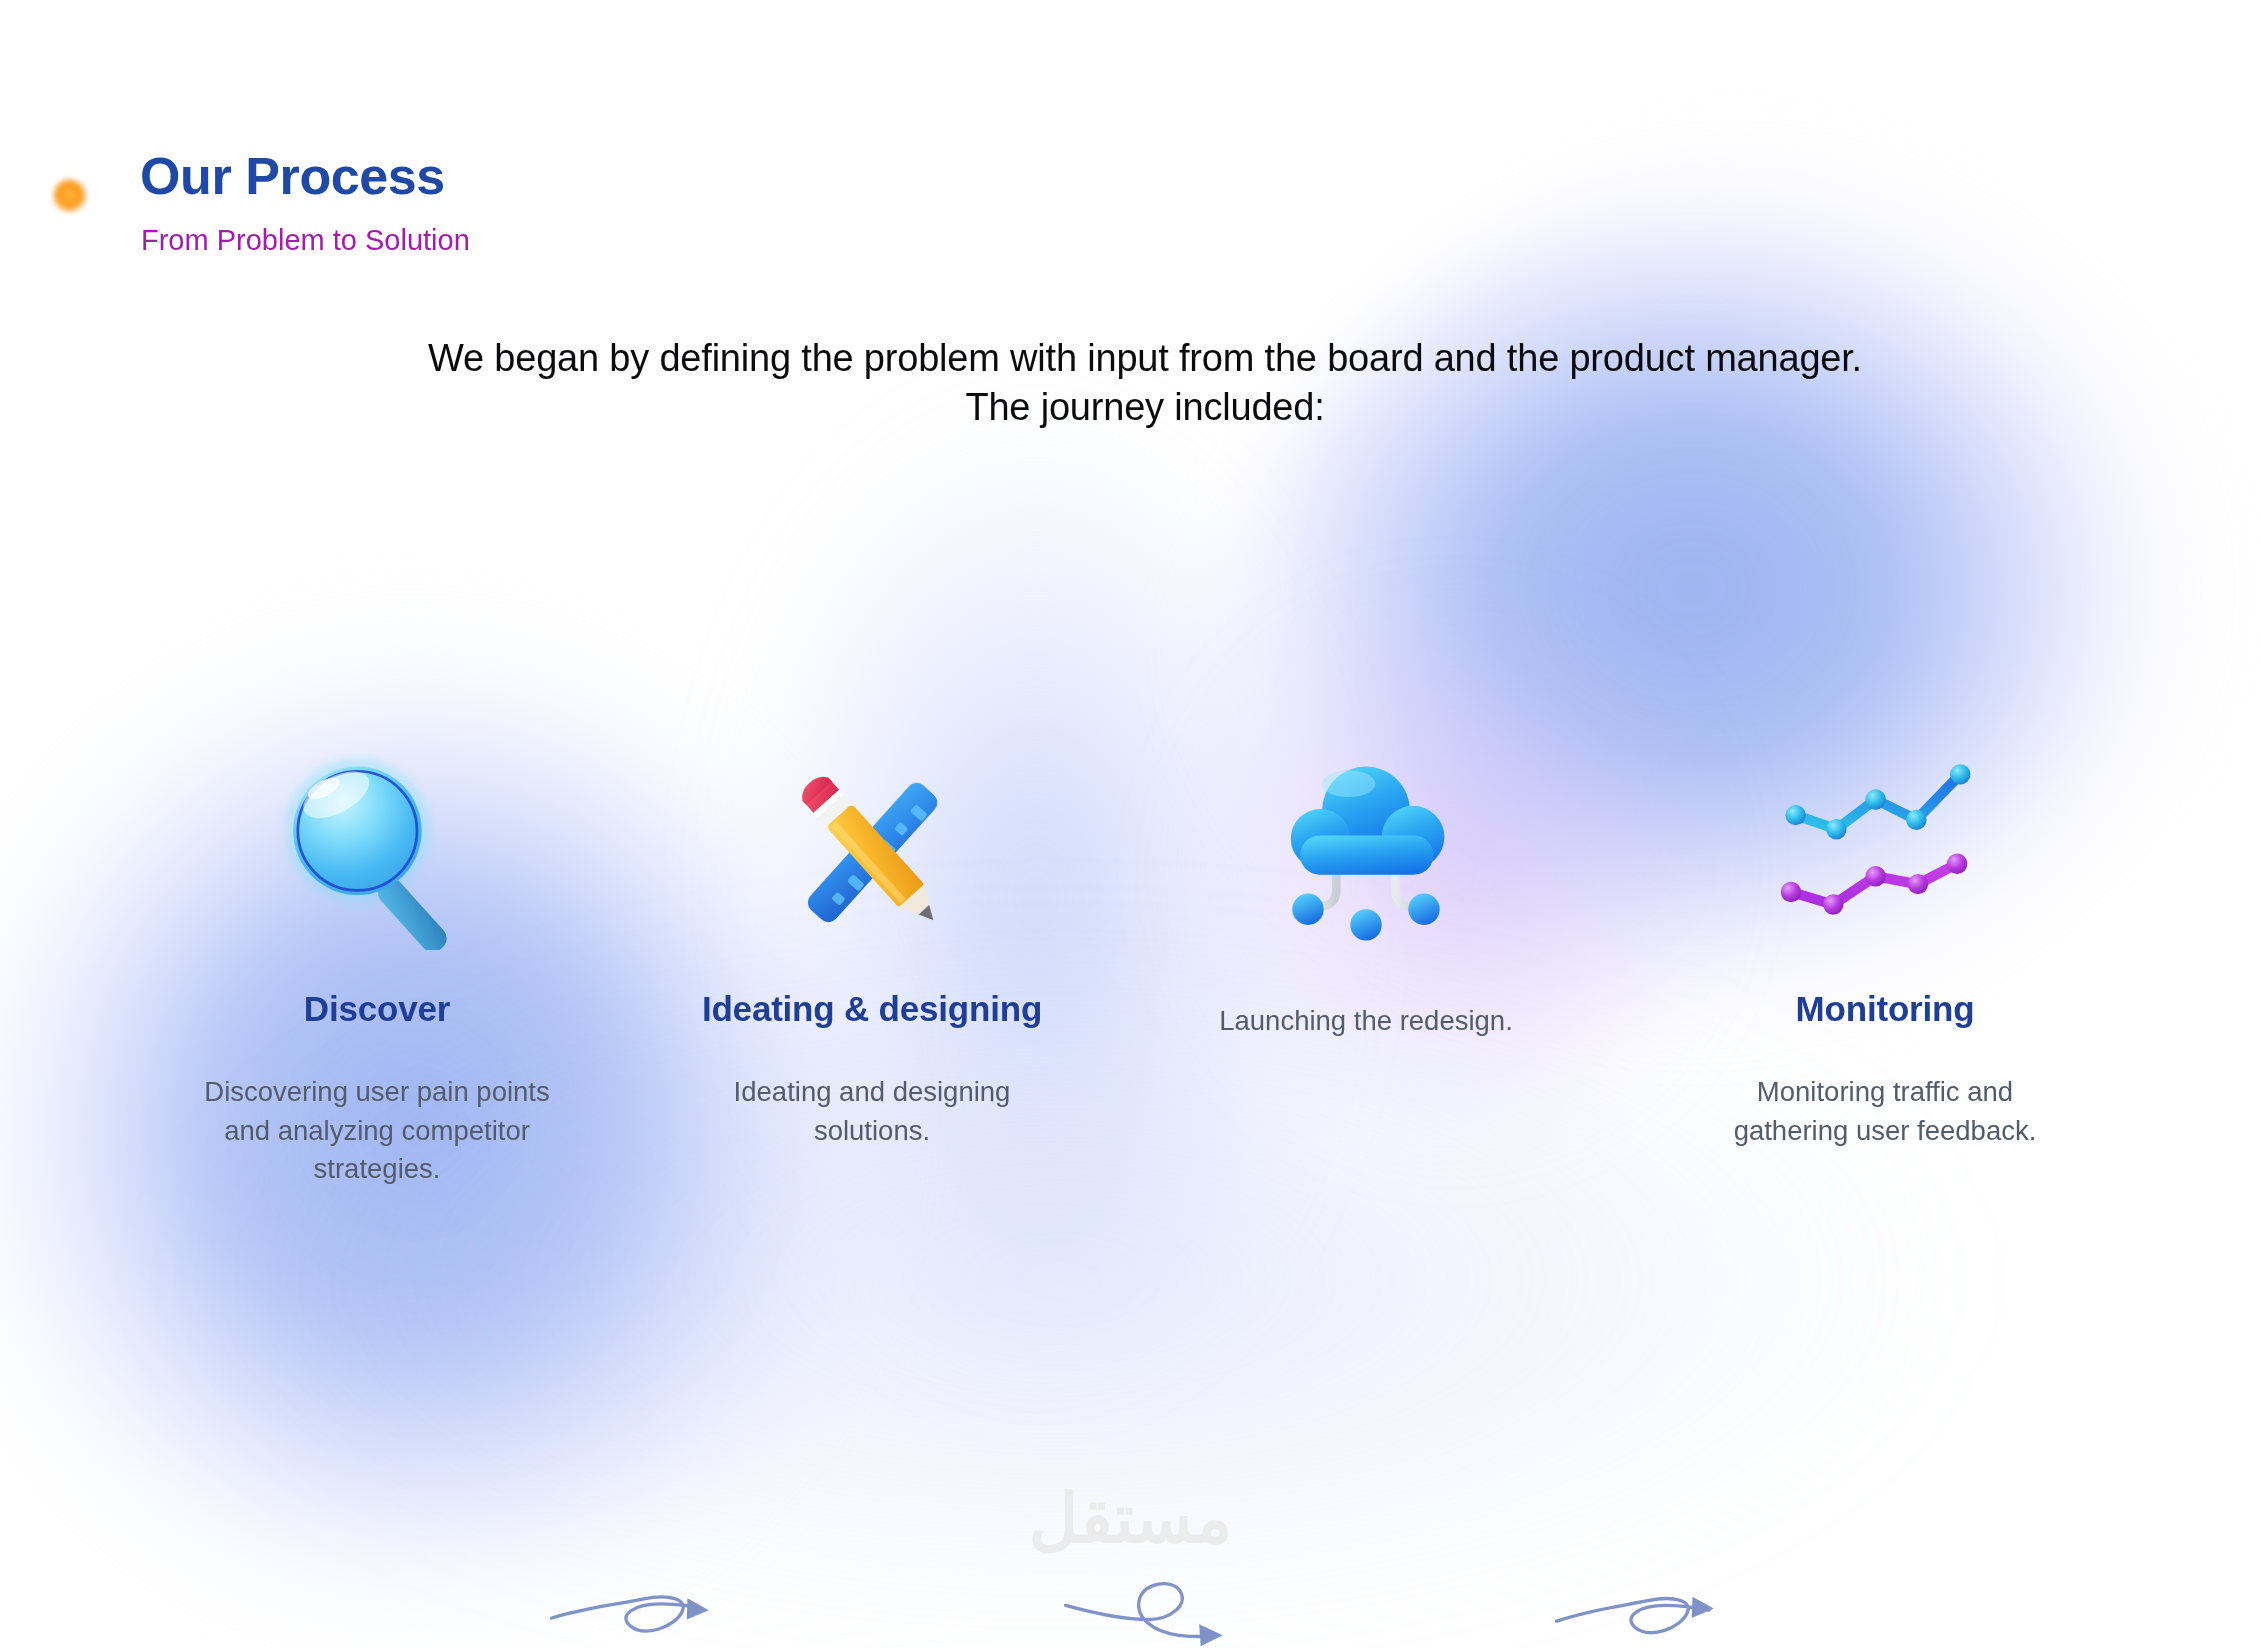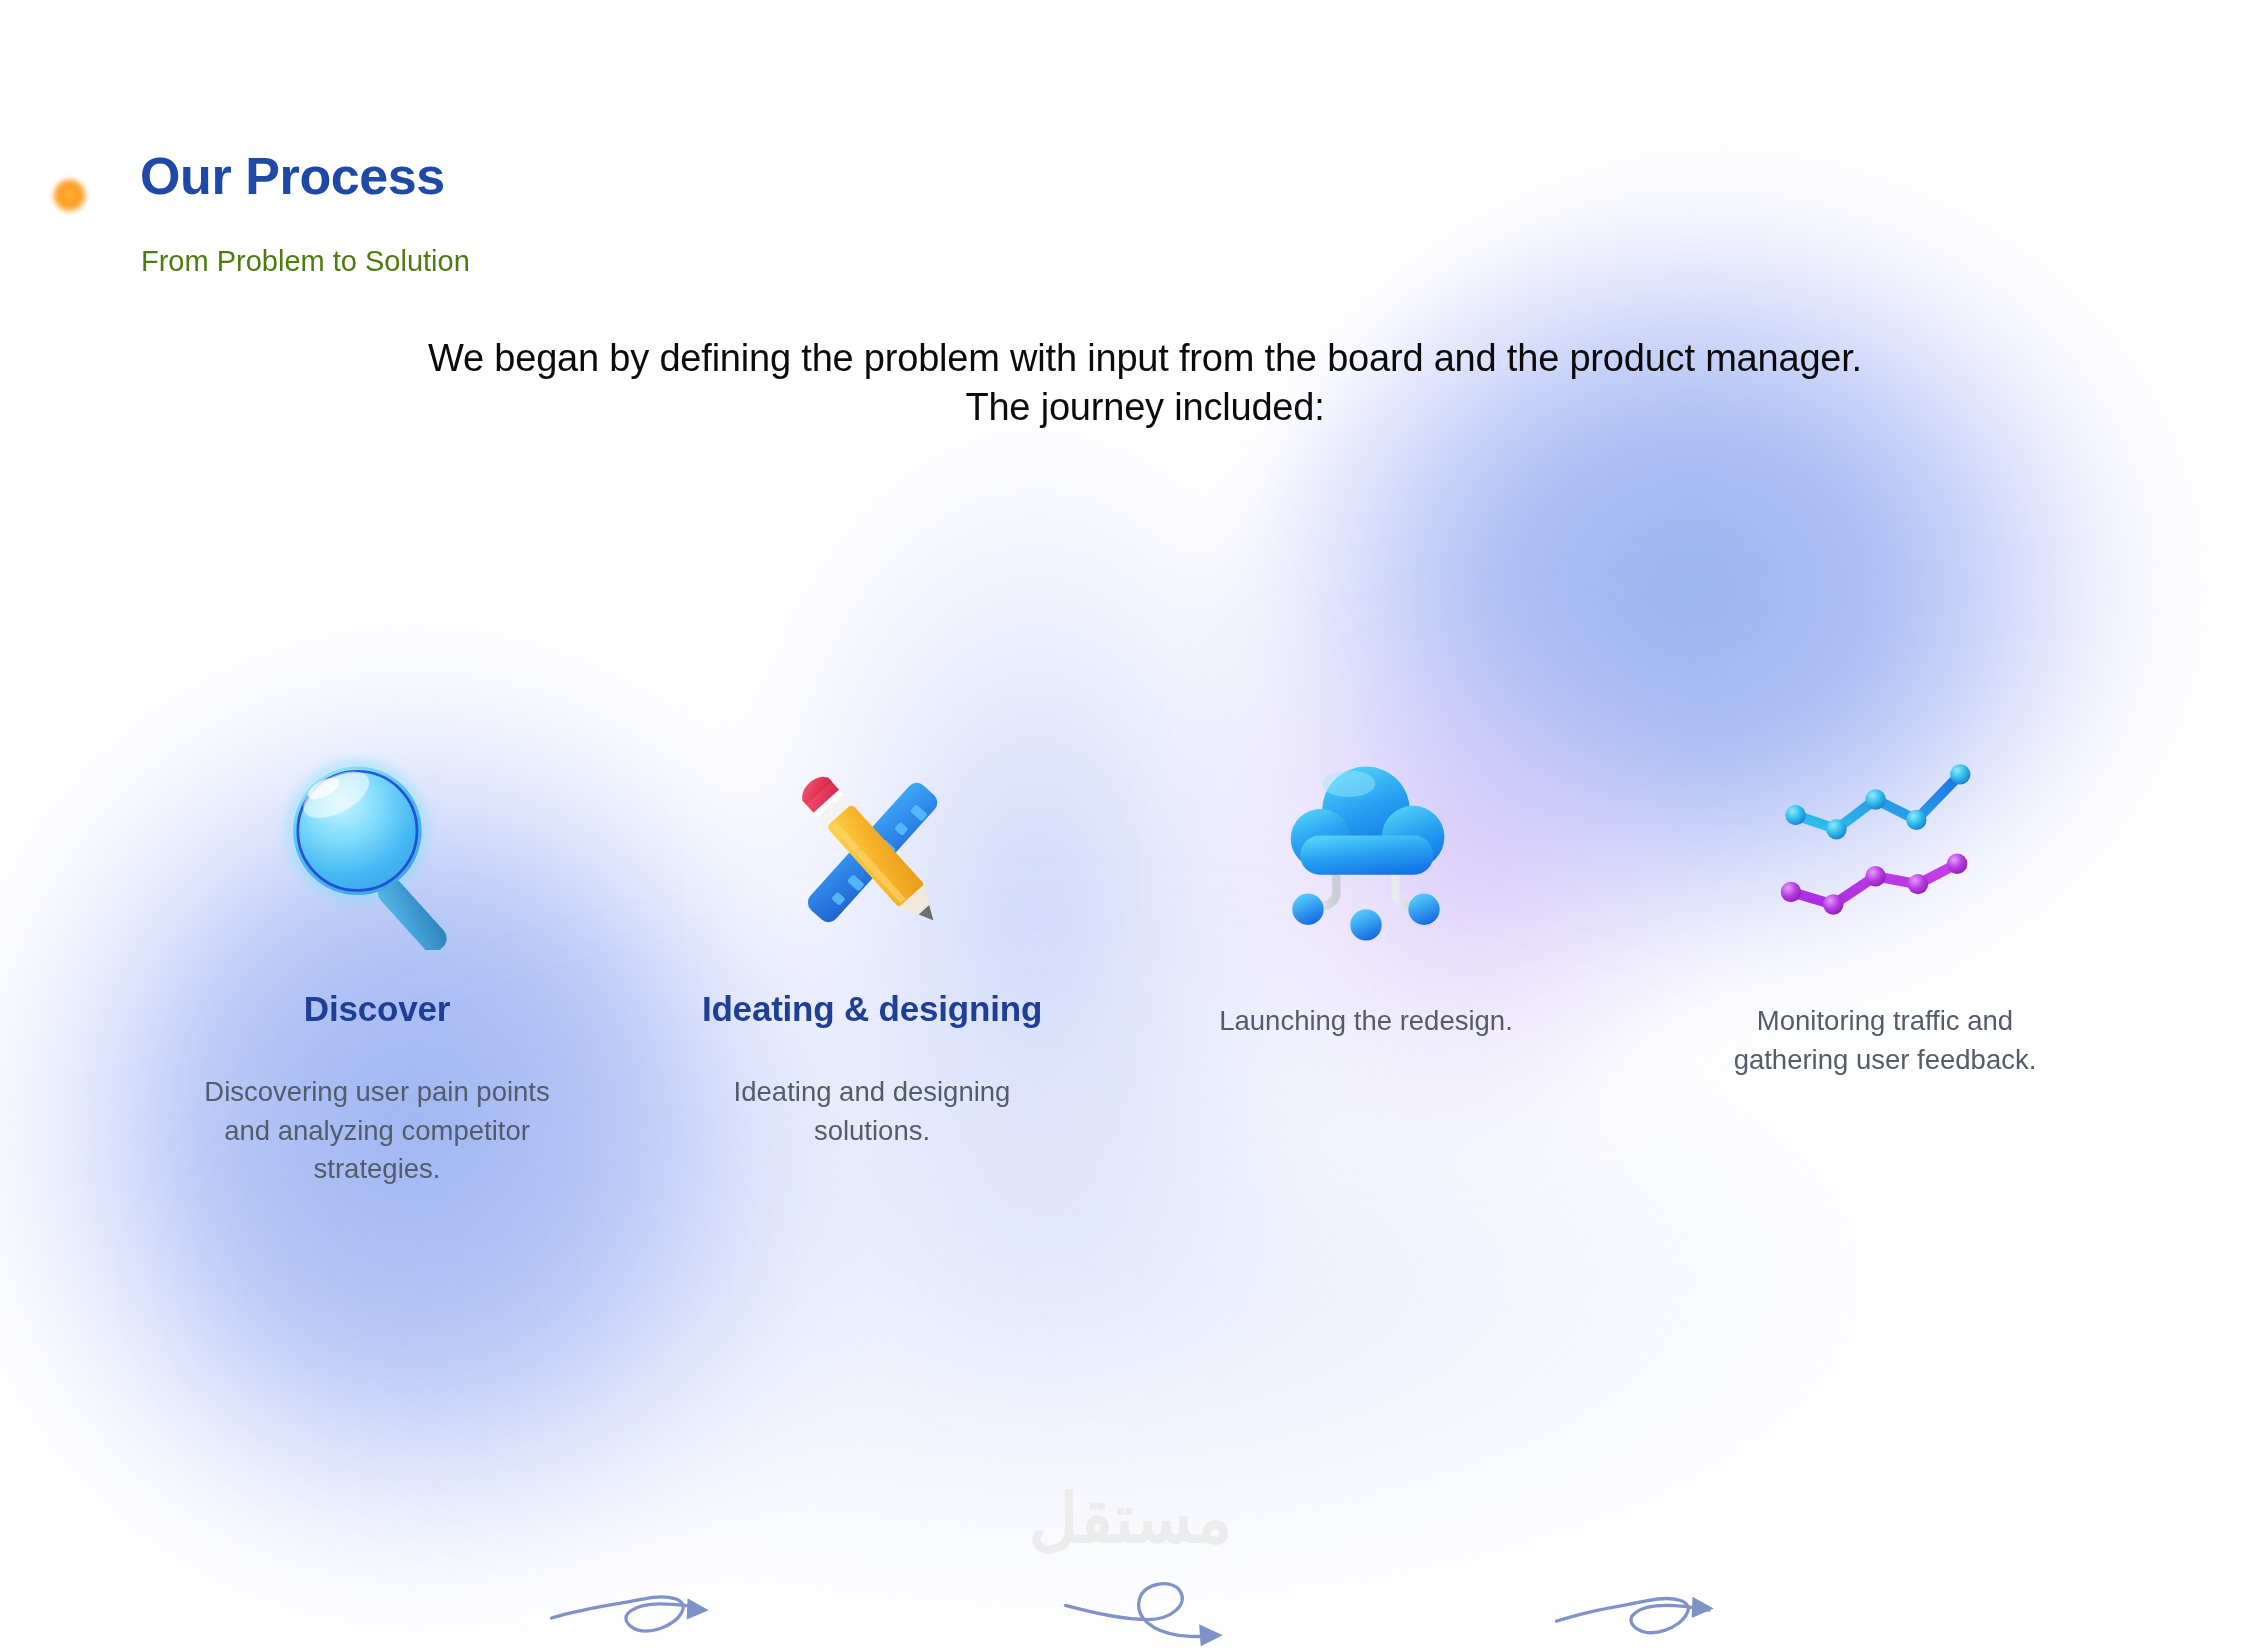--- a/index.html
+++ b/index.html
@@ -121,23 +121,22 @@
     letter-spacing: -0.4px;
     color: #1f49a7;
     white-space: nowrap;
   }
   #page-subtitle {
     position: absolute;
     left: 141px;
     top: 224px;
     font-size: 29px;
     font-weight: 400;
-    color: #4d7c0f;
+    color: #a21caf;
     white-space: nowrap;
-    margin-top: 21px;
   }
   #intro-paragraph {
     position: absolute;
     left: 140px;
     top: 334px;
     width: 2010px;
     font-size: 38px;
     font-weight: 500;
     line-height: 1.30;
     color: #0b0b0d;
@@ -422,20 +421,21 @@
         <circle cx="236" cy="26" r="13" fill="url(#cyanDot)"></circle>
 
         <polyline points="20,176 74,192 128,156 182,166 232,140" fill="none" stroke="url(#purpleLine)" stroke-width="13" stroke-linecap="round" stroke-linejoin="round"></polyline>
         <circle cx="20" cy="176" r="13" fill="url(#purpleDot)"></circle>
         <circle cx="74" cy="192" r="13" fill="url(#purpleDot)"></circle>
         <circle cx="128" cy="156" r="13" fill="url(#purpleDot)"></circle>
         <circle cx="182" cy="166" r="13" fill="url(#purpleDot)"></circle>
         <circle cx="232" cy="140" r="13" fill="url(#purpleDot)"></circle>
       </svg>
     </div>
+    <div class="step-title">Monitoring</div>
     <div class="step-desc">Monitoring traffic and gathering user feedback.</div>
   </div>
 
 </div>
 
 <div id="watermark">
   <div id="watermark-arabic">مستقل</div>
 </div>
 
 

